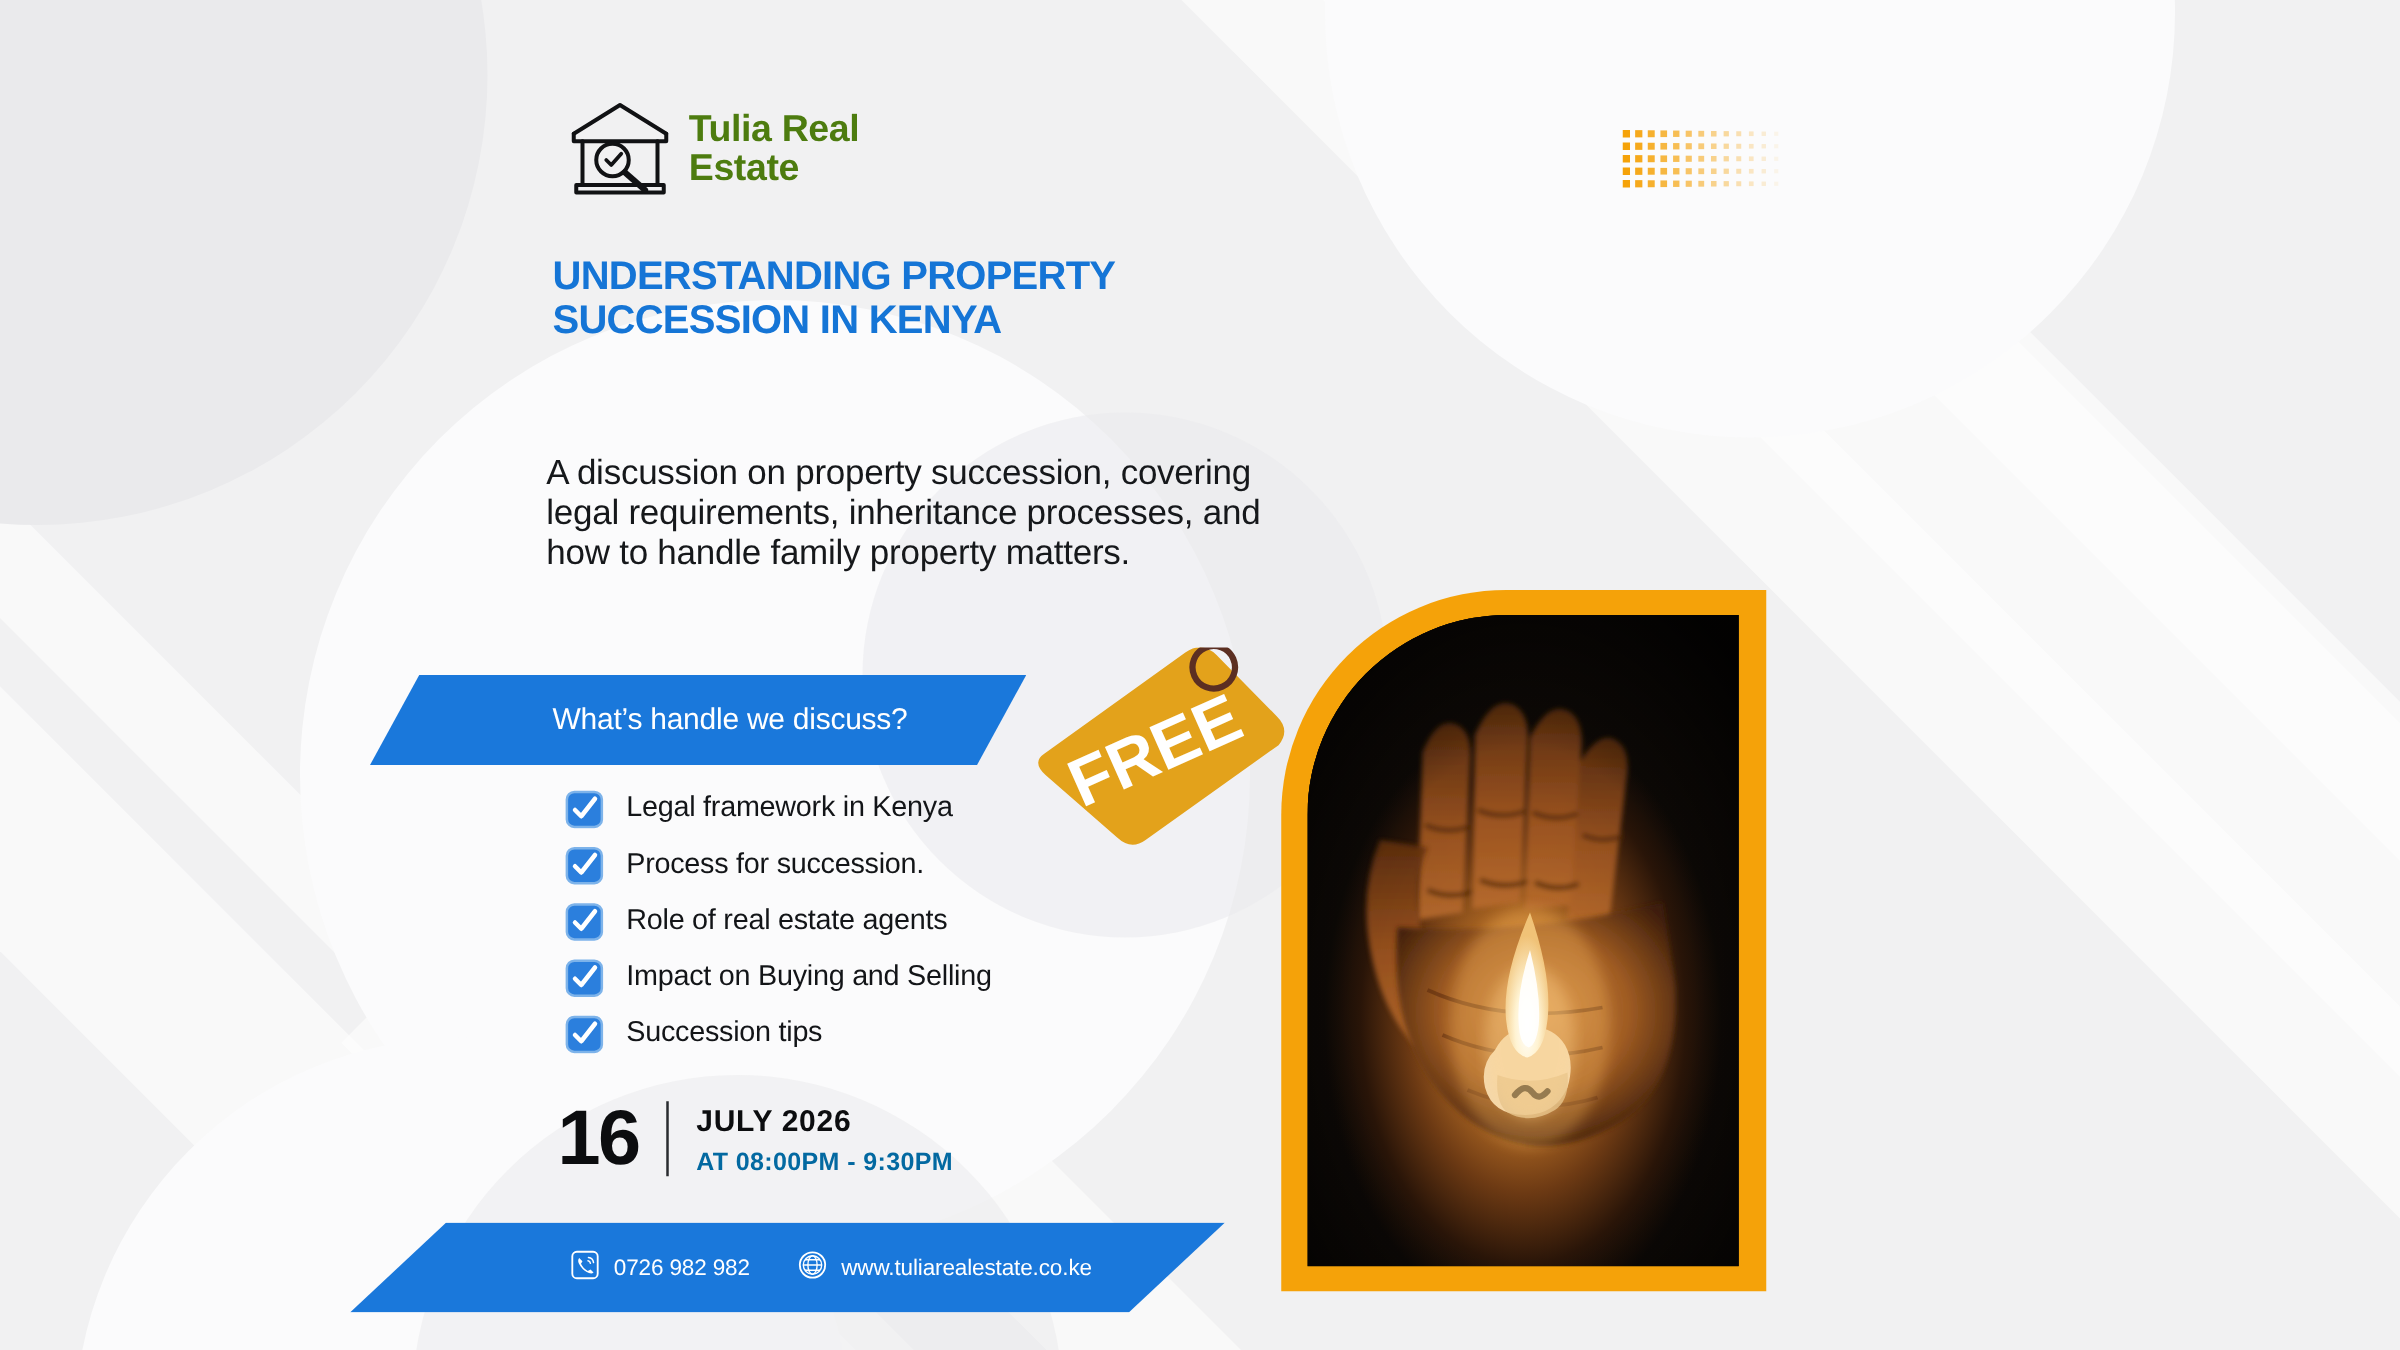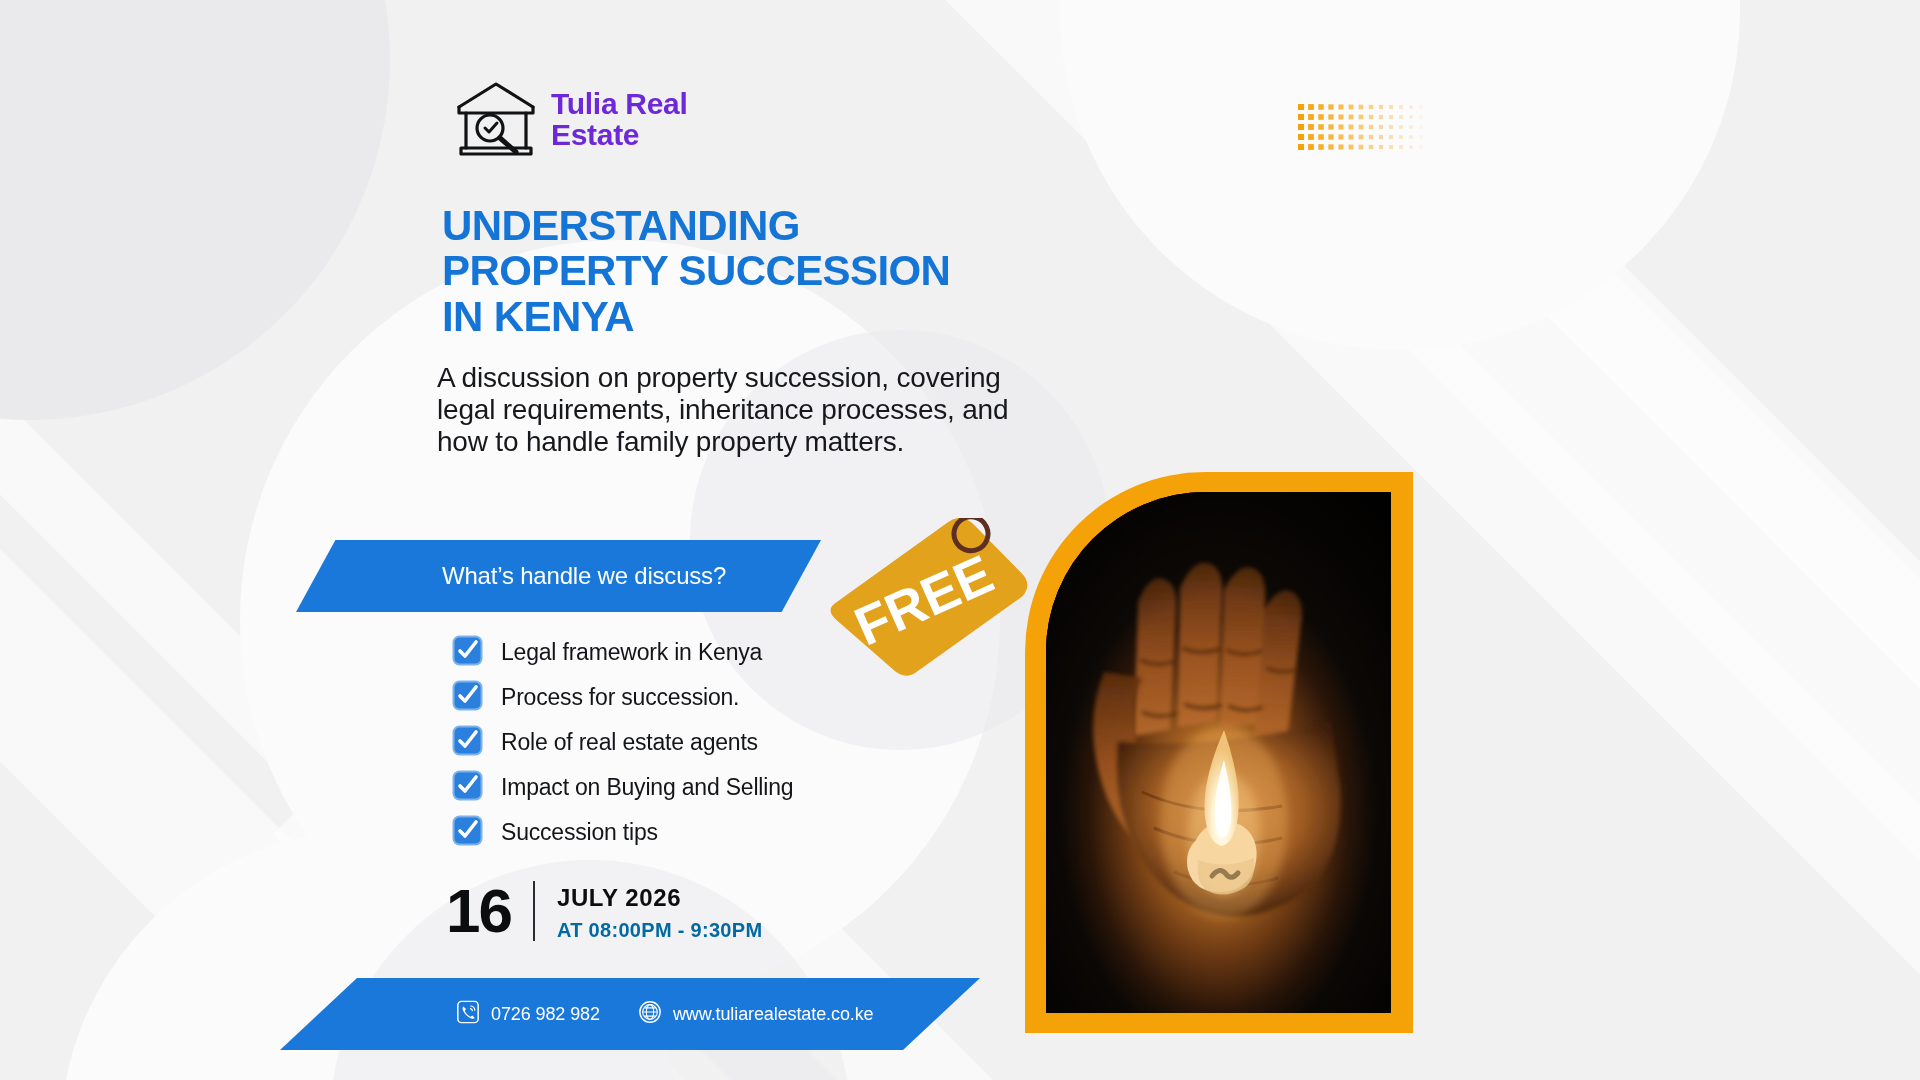--- a/index.html
+++ b/index.html
@@ -22,27 +22,27 @@
 
   
   .canvas{ position:absolute; inset:0; }
 
   
   .logo{ position:absolute; left:455px; top:80px; display:flex; align-items:center; gap:14px; }
   .logo-mark{ width:82px; height:78px; }
   .logo-text{
     font-family:"Liberation Sans", sans-serif;
     font-weight:bold; font-size:30px; line-height:1.04;
-    color:#6d28d9; letter-spacing:-.3px; max-width:160px;
+    color:#4d7c0f; letter-spacing:-.3px; max-width:160px;
   }
 
   
   .headline{
     position:absolute; left:442px; top:203px;
-    font-weight:bold; font-size:42px; line-height:1.08;
+    font-weight:bold; font-size:32px; line-height:1.08;
     letter-spacing:-.6px; color:#1575d6;
     text-transform:uppercase; max-width:560px;
   }
 
   
   .desc{
     position:absolute; left:437px; top:362px;
     font-size:28px; line-height:1.15; color:#16181b;
     max-width:580px; letter-spacing:-.2px;
   }
@@ -53,21 +53,21 @@
     width:525px; height:72px; background:#1a78db;
     clip-path: polygon(7.5% 0, 100% 0, 92.5% 100%, 0 100%);
     display:flex; align-items:center;
   }
   .q-banner-text{
     margin-left:146px; color:#ffffff; font-size:24px; letter-spacing:-.2px;
   }
 
   
   .checklist{ position:absolute; left:452px; top:632px; display:flex; flex-direction:column; gap:11px; }
-  .check-item{ display:flex; align-items:flex-end; gap:18px; height:34px; }
+  .check-item{ display:flex; align-items:flex-start; gap:18px; height:34px; }
   .cbox{ width:31px; height:31px; flex:0 0 31px; position:relative; }
   .cbox svg{ display:block; }
   .check-label{ font-size:23px; color:#131518; letter-spacing:-.2px; }
 
   
   .free-tag{ position:absolute; left:828px; top:518px; width:215px; height:160px; }
 
   
   .dateblock{ position:absolute; left:446px; top:880px; display:flex; align-items:center; gap:22px; }
   .date-day{ font-size:62px; font-weight:bold; color:#0c0d0f; letter-spacing:-2px; line-height:1; }

